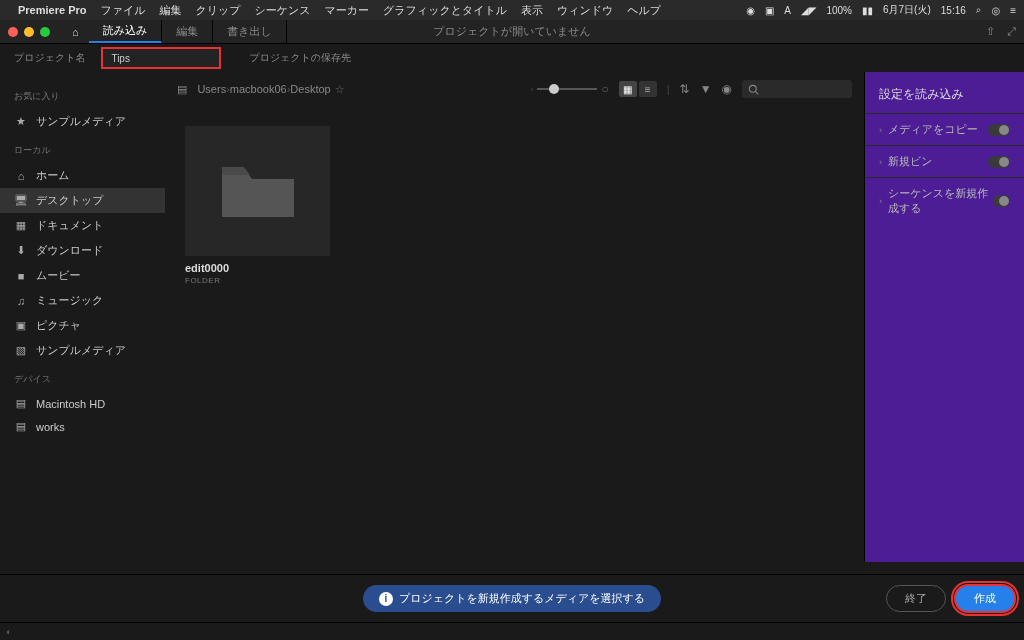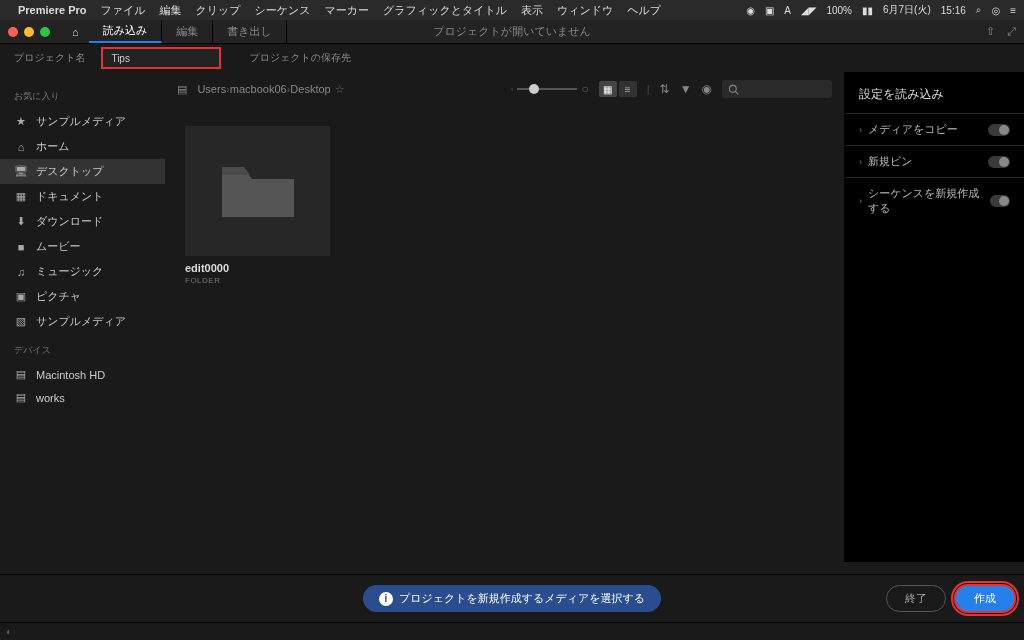--- a/index.html
+++ b/index.html
@@ -61,21 +61,21 @@
 .search-box svg { margin-right: 4px; }
 
 
 .folder-grid { padding: 20px; }
 .folder-item { width: 145px; }
 .folder-thumb { width: 145px; height: 130px; background: #272727; display: flex; align-items: center; justify-content: center; margin-bottom: 6px; }
 .folder-name { color: #ddd; font-size: 11px; font-weight: 600; }
 .folder-type { color: #777; font-size: 8px; text-transform: uppercase; letter-spacing: 0.5px; margin-top: 2px; }
 
 
-.rpanel { width: 180px; background: #000000; border-left: 1px solid #000; padding: 8px 0; }
+.rpanel { width: 160px; background: #4c1d95; border-left: 1px solid #000; padding: 8px 0; }
 .rpanel-title { color: #ddd; font-size: 12px; padding: 6px 14px 10px; font-weight: 500; }
 .rpanel-item { display: flex; align-items: center; padding: 8px 14px; color: #bbb; font-size: 11px; border-top: 1px solid #2a2a2a; cursor: pointer; }
 .rpanel-item .arrow { margin-right: 6px; color: #888; font-size: 9px; }
 .toggle { margin-left: auto; width: 22px; height: 12px; border-radius: 6px; background: #3a3a3a; position: relative; }
 .toggle .nub { position: absolute; width: 10px; height: 10px; border-radius: 50%; background: #888; top: 1px; right: 1px; }
 
 
 .bottom { position: absolute; bottom: 18px; left: 0; right: 0; height: 48px; background: #1a1a1a; display: flex; align-items: center; justify-content: center; border-top: 1px solid #000; }
 .info-pill { background: #2a4d8f; color: #fff; padding: 6px 16px; border-radius: 14px; font-size: 11px; display: flex; align-items: center; gap: 6px; }
 .info-pill .i { width: 14px; height: 14px; border-radius: 50%; background: #fff; color: #2a4d8f; display: flex; align-items: center; justify-content: center; font-size: 10px; font-weight: 700; }
@@ -146,20 +146,21 @@
 
 <div class="main">
 
   <div class="sidebar">
     <div class="side-section">お気に入り</div>
     <div class="side-item">
       <span class="ic">★</span>
       <span>サンプルメディア</span>
     </div>
 
+    <div class="side-section">ローカル</div>
     <div class="side-item">
         <span class="ic">⌂</span>
         <span>ホーム</span>
       </div>
     <div class="side-item active">
         <span class="ic">🖥</span>
         <span>デスクトップ</span>
       </div>
     <div class="side-item">
         <span class="ic">▦</span>

